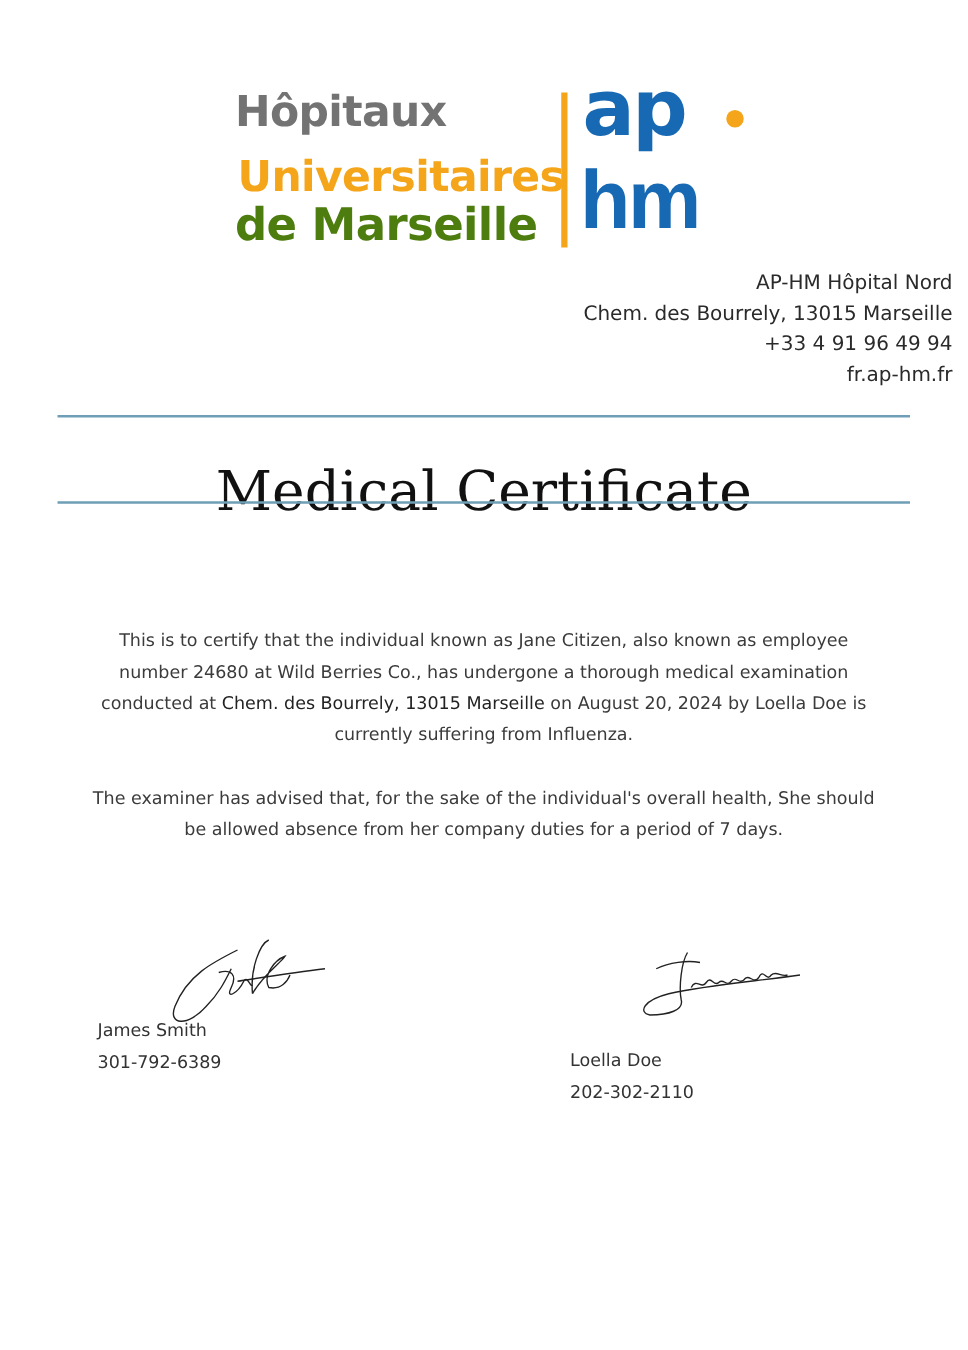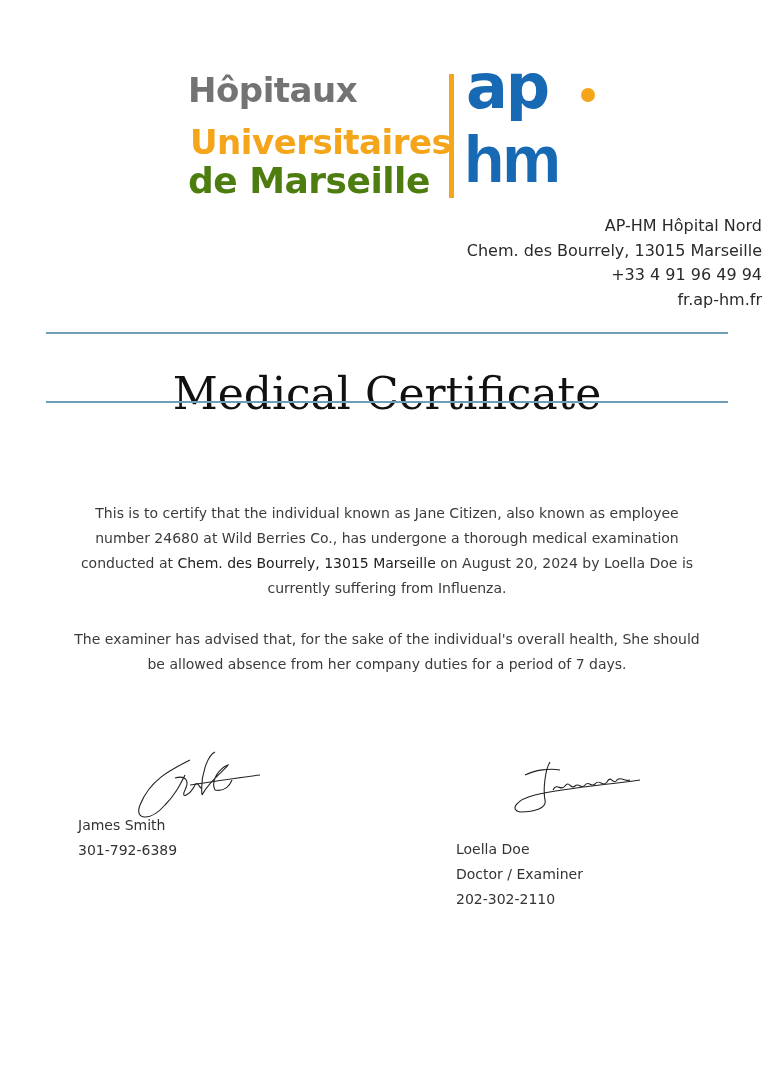--- a/index.html
+++ b/index.html
@@ -108,15 +108,14 @@
   <path d="M48 30 C 52 22, 56 32, 60 26 C 64 20, 66 30, 70 26 C 74 22, 76 30, 80 25 C 84 20, 86 28, 90 24 C 94 18, 98 28, 102 22 C 106 14, 108 26, 112 20 C 116 16, 120 22, 125 20"></path>
 </svg>
 
 <div class="signer left">
   <div>James Smith</div>
   <div>301-792-6389</div>
 </div>
 
 <div class="signer right">
   <div>Loella Doe</div>
-  <div>Doctor / Examiner</div>
   <div>202-302-2110</div>
 </div>
 
 </body></html>

